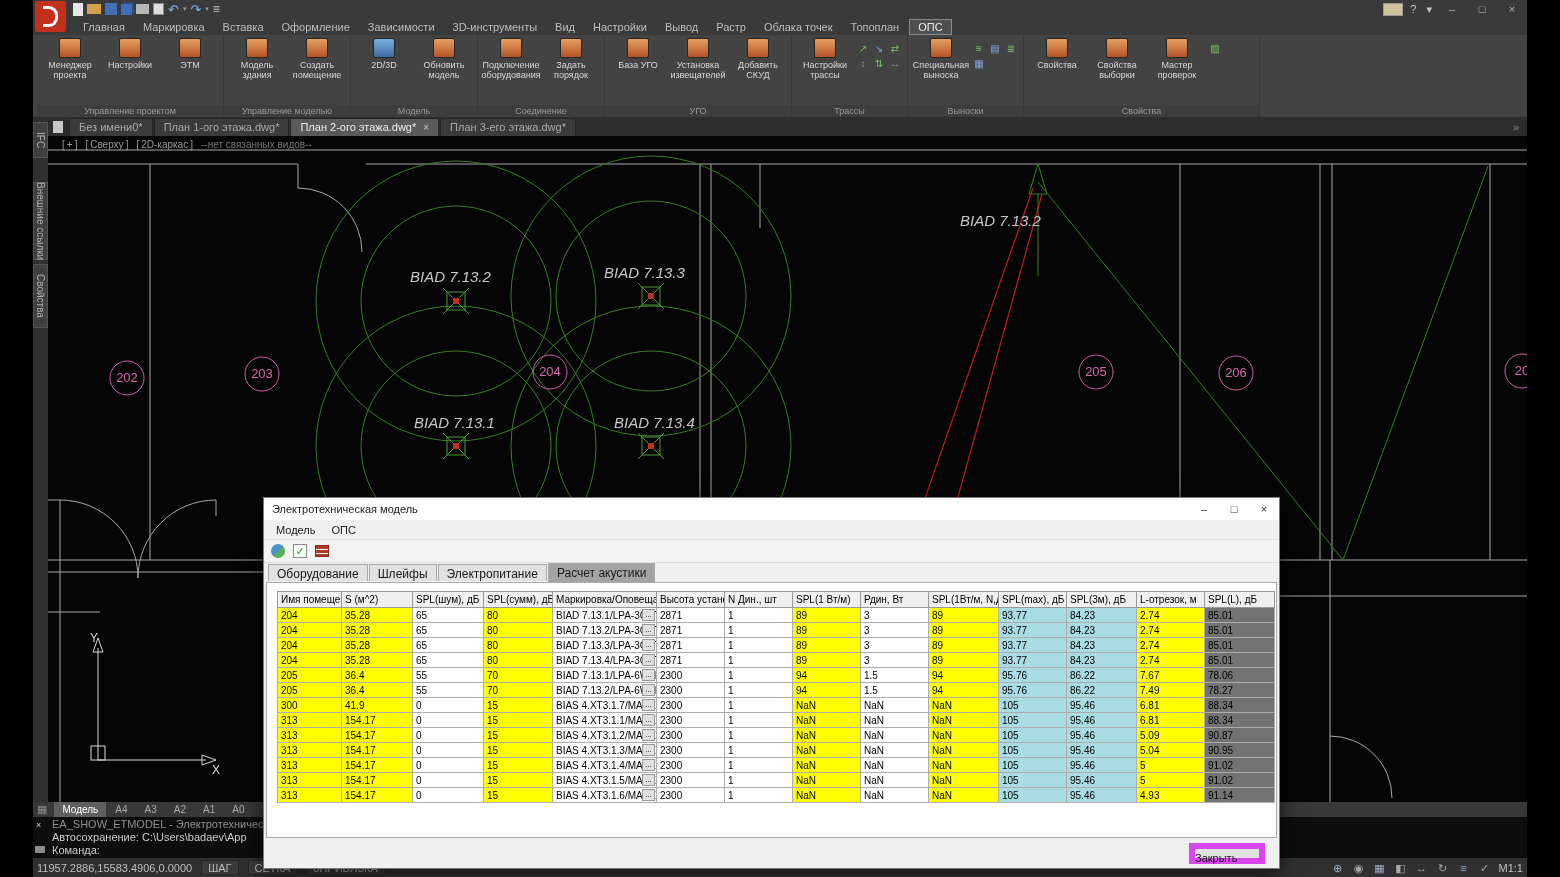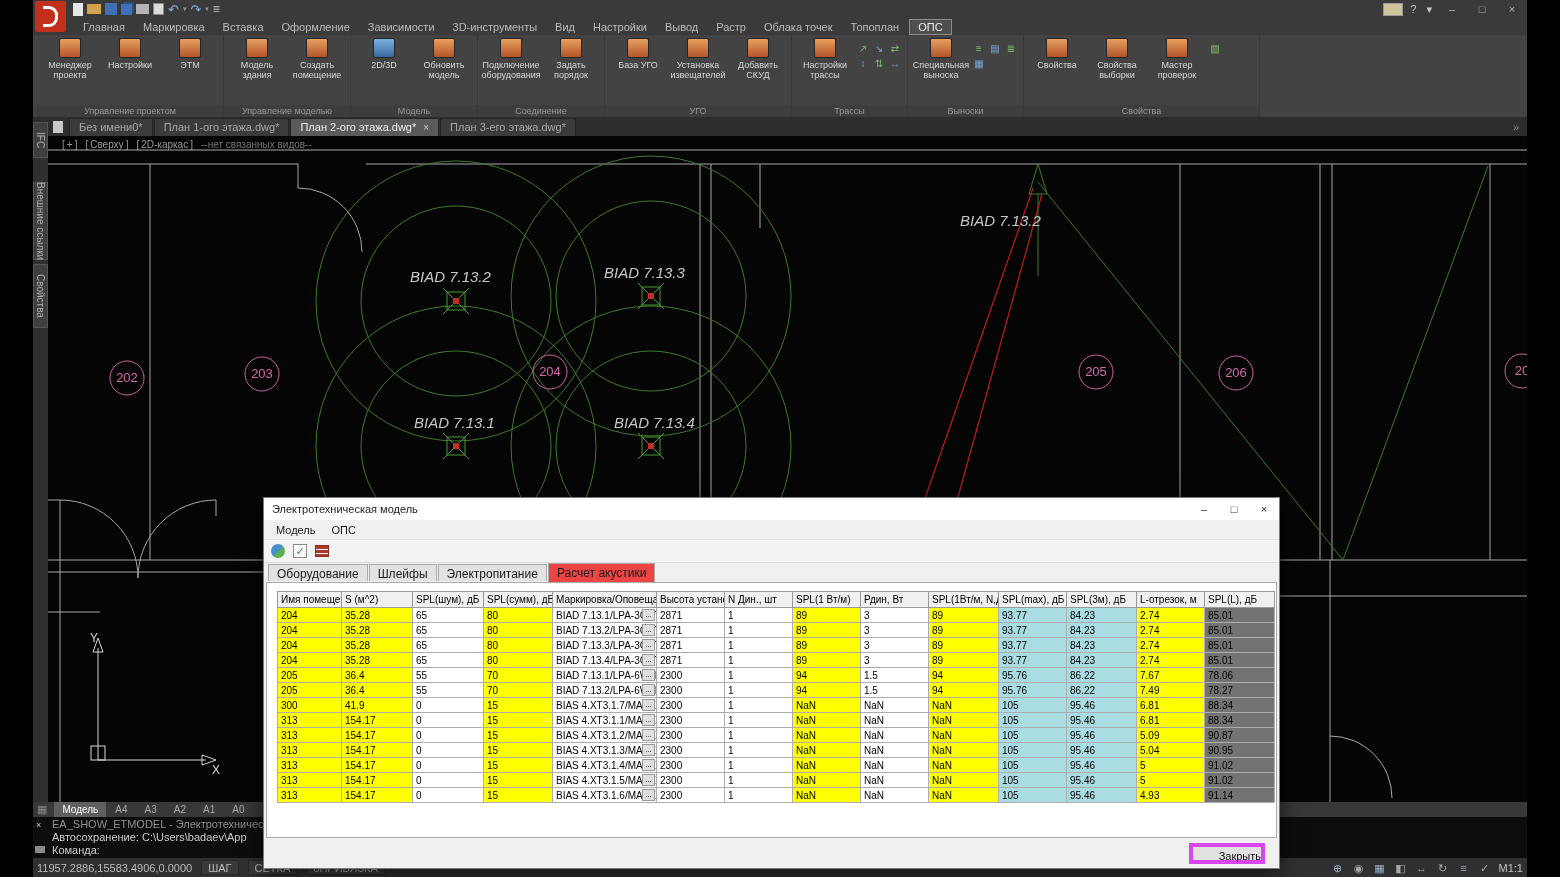--- a/index.html
+++ b/index.html
@@ -88,30 +88,30 @@
   .dlg-title .spacer{flex:1;}
   .dlg-btn{width:30px;height:22px;text-align:center;line-height:22px;font-size:11px;color:#333;}
   .dlg-menu{height:19px;background:#f0f0f0;display:flex;font-size:11px;color:#1a1a1a;padding-left:4px;align-items:center;}
   .dlg-menu span{padding:2px 8px;}
   .dlg-toolbar{height:24px;background:#f3f3f3;border-top:1px solid #e2e2e2;border-bottom:1px solid #dddddd;display:flex;align-items:center;padding-left:7px;gap:8px;}
   .dtool-globe{width:14px;height:14px;border-radius:50%;background:linear-gradient(135deg,#4a90d0 50%,#58b050 50%);}
   .dtool-check{width:14px;height:14px;border:1px solid #888;background:#fff;color:#2a9a2a;font-size:11px;line-height:12px;text-align:center;}
   .dtool-report{width:14px;height:12px;background:repeating-linear-gradient(#b03a2a 0 3px,#fff 3px 4px);border:1px solid #8a2a1e;}
   .dlg-tabs{height:19px;background:#f0f0f0;display:flex;padding-left:4px;align-items:center;font-size:12px;color:#1a1a1a;}
   .dlg-tab{padding:2px 8px;border:1px solid #aaa;border-bottom:none;background:#e2e2e2;margin-right:1px;height:17px;white-space:nowrap;}
-  .dlg-tab.active{background:#ef4444;height:19px;}
+  .dlg-tab.active{background:#a3a3a3;height:19px;}
   .dlg-content{flex:1;background:#fff;border:1px solid #aaa;margin:0 2px;overflow:hidden;}
   table.acc{border-collapse:collapse;margin:8px 0 0 10px;font-size:10px;table-layout:fixed;color:#000;}
   table.acc th,table.acc td{border:1px solid #adadad;padding:0 3px;height:15px;overflow:hidden;white-space:nowrap;text-align:left;font-weight:normal;}
   table.acc th{background:#f0f0f0;border-color:#999;height:16px;}
   td.cell-y{background:#ffff00;} td.cell-c{background:#a9dce3;} td.cell-g{background:#737373;}
   td.cell-w{background:#ffffff;} td.cell-m{background:#ffffff;position:relative;padding-right:16px;}
   .ell{position:absolute;right:1px;top:1px;width:13px;height:12px;background:#e0e0e0;border:1px solid #999;font-size:8px;line-height:9px;text-align:center;}
   .dlg-bottom{height:30px;display:flex;align-items:center;justify-content:flex-end;padding-right:14px;background:#f0f0f0;}
-  .btn-close{width:76px;height:21px;background:#e1e1e1;border:4px solid #d946ef;font-size:11px;text-align:right;line-height:19px;color:#111;}
+  .btn-close{width:76px;height:21px;background:#e1e1e1;border:6px solid #d946ef;font-size:11px;text-align:left;line-height:19px;color:#111;}
 </style>
 </head>
 <body>
 
 <div class="app">
 
   <div class="titlebar">
     <div class="logo"></div>
     <div class="qa-row" id="quickAccess">
         <div class="qicon new-file-icon"></div>

